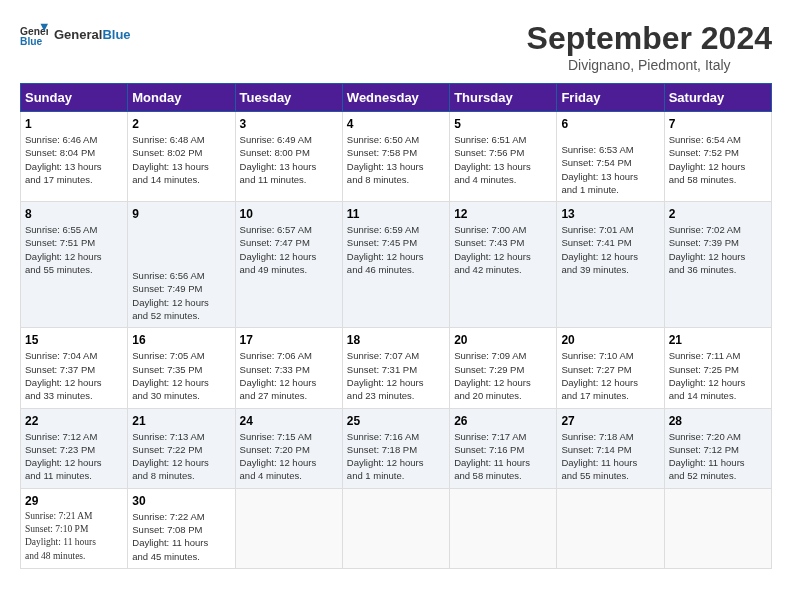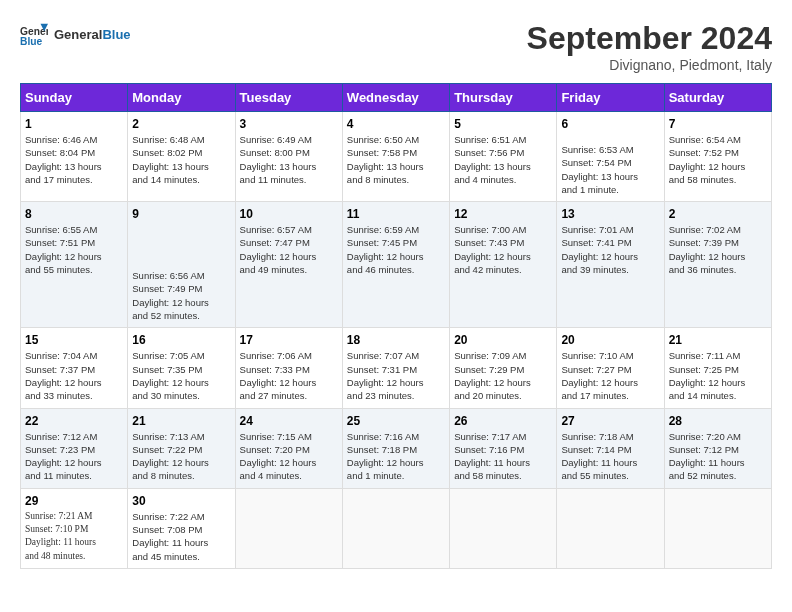--- a/index.html
+++ b/index.html
@@ -29,28 +29,29 @@
       text-align: right;
     }
     .month-title {
       font-size: 32px;
       font-weight: bold;
       color: #333;
     }
     .location {
       font-size: 14px;
       color: #555;
+      text-align: center;
     }
     table {
       width: 100%;
       border-collapse: collapse;
       font-size: 10.5px;
     }
     thead tr {
-      background: #6d28d9;
+      background: #4c1d95;
       color: white;
     }
     thead th {
       padding: 6px 4px;
       text-align: left;
       font-size: 13px;
       font-weight: bold;
       border: 1px solid #1e5aa0;
     }
     tbody tr {

